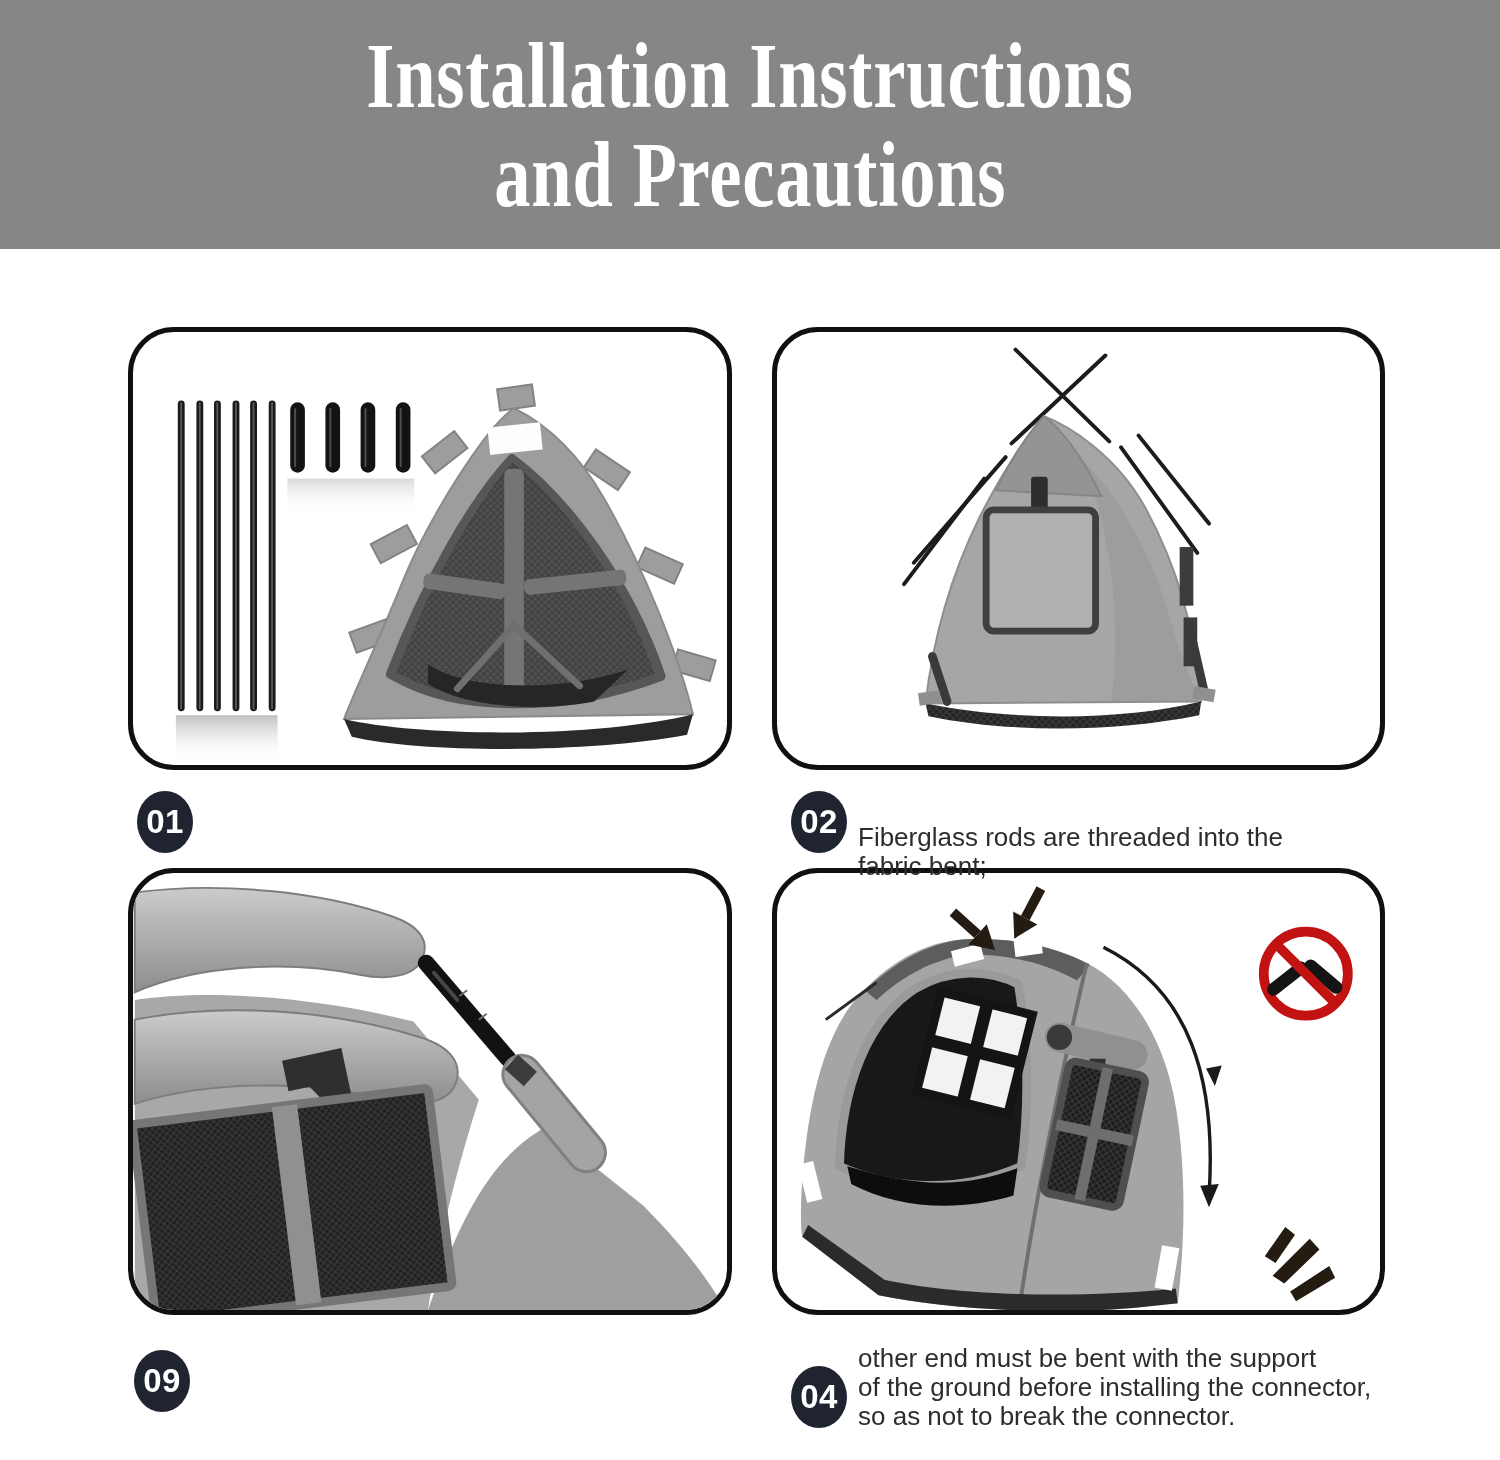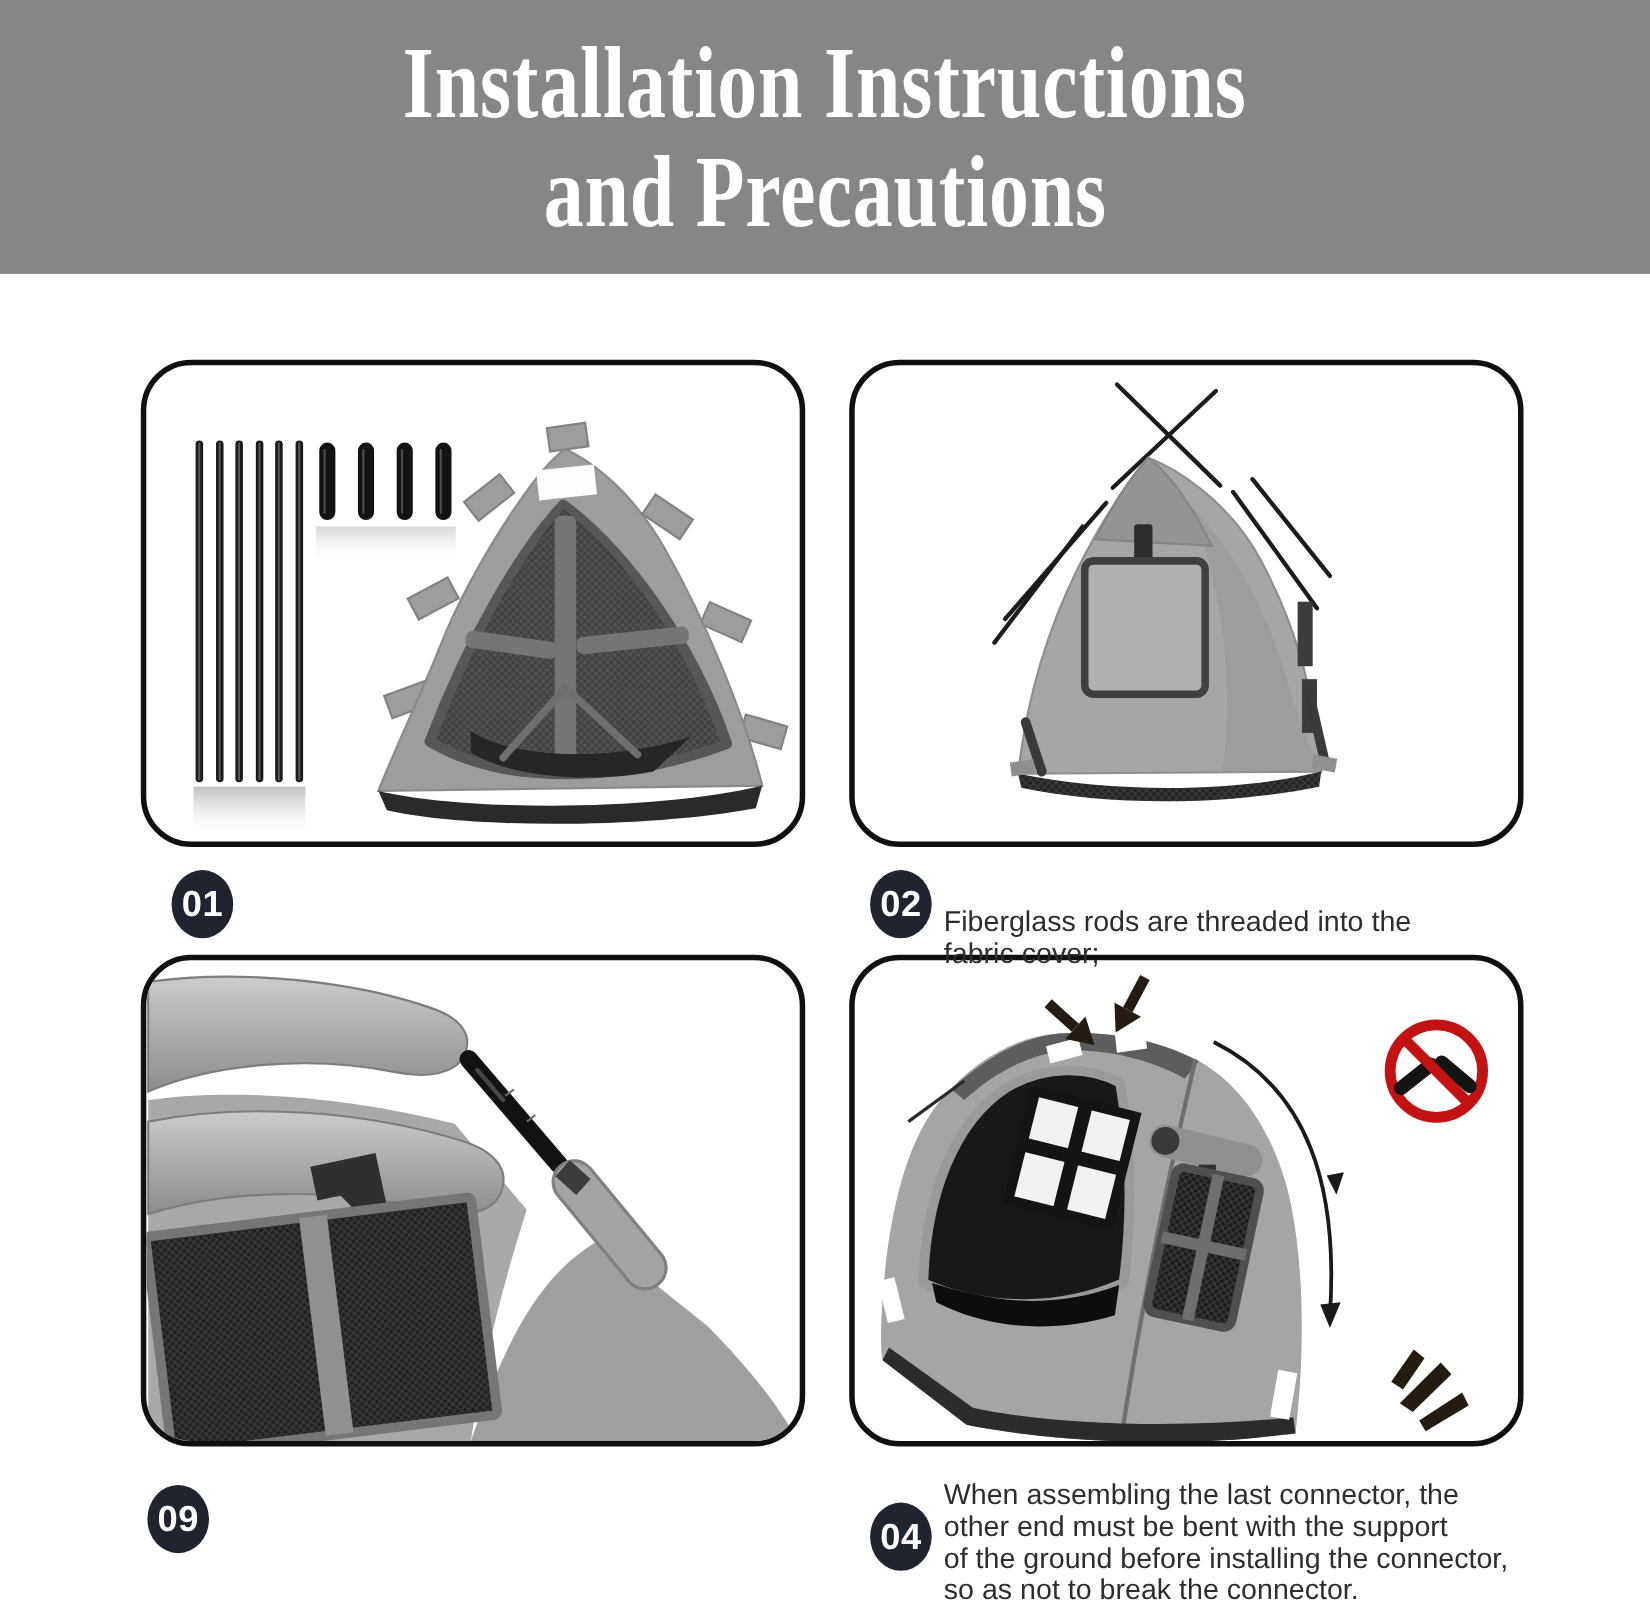--- a/index.html
+++ b/index.html
@@ -26,21 +26,21 @@
   .p2{left:772px;top:327px;width:613px;height:443px;}
   .p3{left:128px;top:868px;width:604px;height:447px;}
   .p4{left:772px;top:868px;width:613px;height:447px;}
   .panel svg{display:block;width:100%;height:100%;}
   
   .badge{
     position:absolute;width:56px;height:62px;border-radius:50%;
     background:#1f2430;color:#ffffff;display:flex;align-items:center;justify-content:center;
     font-size:33px;font-weight:700;letter-spacing:0.5px;
   }
-  .b1{left:156px;top:791px;}
+  .b1{left:137px;top:791px;}
   .b2{left:791px;top:791px;}
   .b3{left:134px;top:1350px;}
   .b4{left:791px;top:1366px;}
   .step-text{position:absolute;color:#2d2d2d;font-size:26px;line-height:29px;}
   .step-text span{display:block;white-space:nowrap;}
   .t1{left:212px;top:795px;}
   .t2{left:858px;top:795px;margin-top:28px;}
   .t3{left:207px;top:1354px;}
   .t4{left:858px;top:1344px;}
 </style>
@@ -253,26 +253,25 @@
         <polygon points="497,392 518,362 528,370 508,399"></polygon>
       </g>
     </svg>
   </section>
 
   <div class="badge b1">01</div>
 
   <div class="badge b2">02</div>
   <div class="step-text t2">
     <span>Fiberglass rods are threaded into the</span>
-    <span>fabric cover;</span>
+    <span>fabric bent;</span>
   </div>
 
   <div class="badge b3">09</div>
 
   <div class="badge b4">04</div>
   <div class="step-text t4">
-    <span>When assembling the last connector, the</span>
     <span>other end must be bent with the support</span>
     <span>of the ground before installing the connector,</span>
     <span>so as not to break the connector.</span>
   </div>
 
 </div>
 
 </body></html>

